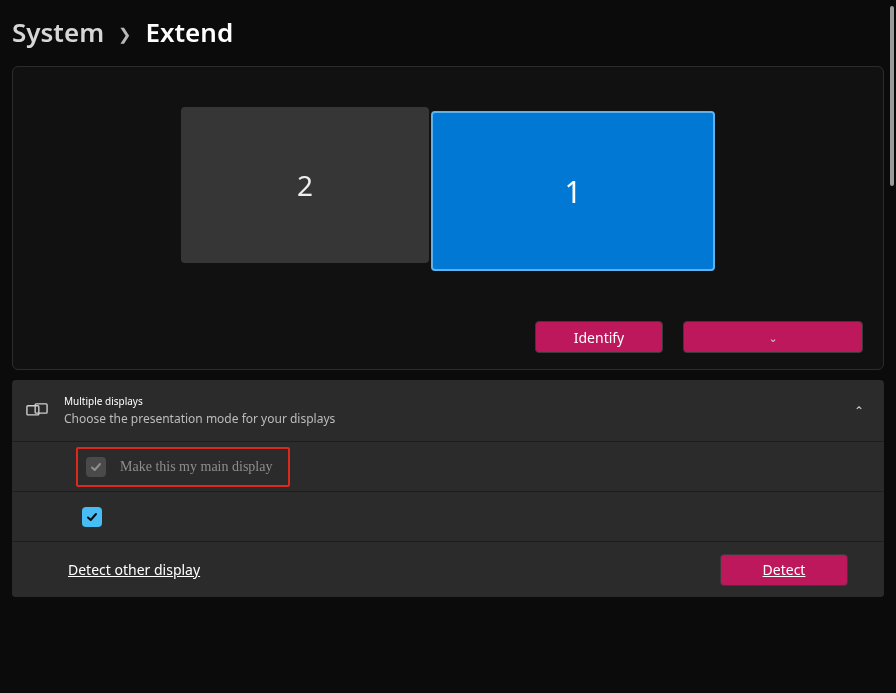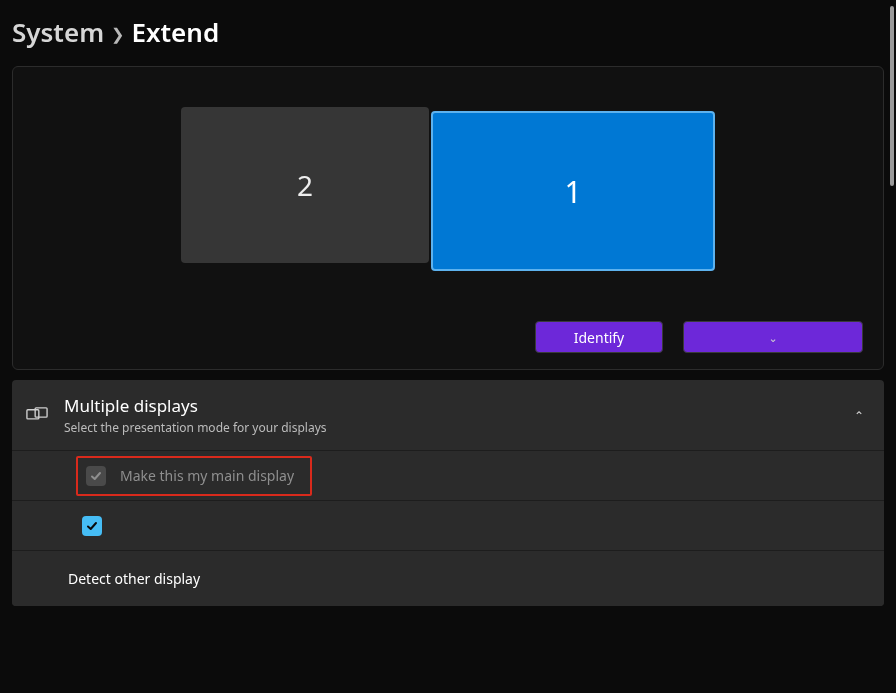--- a/index.html
+++ b/index.html
@@ -21,21 +21,21 @@
     height: 180px;
     background: #9a9a9a;
     border-radius: 2px;
   }
   .page {
     padding: 14px 12px 0 12px;
   }
   .breadcrumb {
     display: flex;
     align-items: baseline;
-    gap: 7px;
+    gap: 14px;
     margin-bottom: 16px;
   }
   .breadcrumb .parent {
     font-size: 26px;
     font-weight: 600;
     color: #d6d6d6;
   }
   .breadcrumb .chev {
     font-size: 16px;
     color: #b8b8b8;
@@ -90,21 +90,21 @@
     color: #ffffff;
     font-size: 30px;
     margin-top: 4px;
   }
   .arrangement-actions {
     display: flex;
     justify-content: flex-end;
     gap: 20px;
   }
   .btn {
-    background: #6d28d9;
+    background: #be185d;
     border: 1px solid #3a3a3a;
     color: #ffffff;
     border-radius: 4px;
     height: 32px;
     padding: 0 16px;
     font-size: 14px;
     font-family: inherit;
     cursor: pointer;
     display: inline-flex;
     align-items: center;
@@ -124,21 +124,21 @@
     align-items: center;
     padding: 14px 20px 14px 14px;
     gap: 16px;
     cursor: pointer;
   }
   .expander-header .hicon {
     width: 22px; height: 16px;
     flex-shrink: 0;
   }
   .expander-header .htexts { flex: 1; }
-  .expander-header .htitle { font-size: 17px; color: #fff; }
+  .expander-header .htitle { font-size: 10px; color: #fff; }
   .expander-header .hsub { font-size: 12px; color: #bcbcbc; margin-top: 2px; }
   .expander-header .toggle-chev { font-size: 12px; color: #d0d0d0; }
 
   .option-row {
     background: #2b2b2b;
     border-top: 1px solid #1d1d1d;
     display: flex;
     align-items: center;
     padding: 0 20px 0 70px;
     height: 50px;
@@ -163,31 +163,32 @@
     align-items: center;
     justify-content: center;
   }
   .cbx svg { width: 12px; height: 12px; }
   .cbx-disabled { background: #4a4a4a; }
   .cbx-disabled svg { stroke: #8f8f8f; }
   .cbx-checked { background: #46bdf5; }
   .cbx-checked svg { stroke: #0b0b0b; }
   .cbx-empty { background: transparent; border: 1.5px solid #8b8b8b; }
   .opt-label { color: #ffffff; font-size: 14px; }
-  .opt-label.disabled { color: #8e8e8e; }
+  .opt-label.disabled { color: #8e8e8e; font-family: Liberation Serif, serif; }
 
   .detect-row {
     background: #2b2b2b;
     border-top: 1px solid #1d1d1d;
     display: flex;
     align-items: center;
     justify-content: space-between;
     padding: 0 36px 0 56px;
     height: 56px;
     border-radius: 0 0 4px 4px;
+    text-decoration: underline;
   }
   .detect-row .btn { min-width: 128px; }
 </style>
 </head>
 <body>
 
 <div class="scrollbar"></div>
 
 <div class="page">
 
@@ -214,21 +215,21 @@
   <div class="expander">
     <div class="expander-header">
       <span class="hicon">
         <svg viewBox="0 0 24 16" fill="none" stroke="#cfcfcf" stroke-width="1.5">
           <rect x="1" y="3" width="13" height="10" rx="1"></rect>
           <rect x="10" y="1" width="13" height="10" rx="1"></rect>
         </svg>
       </span>
       <div class="htexts">
         <div class="htitle">Multiple displays</div>
-        <div class="hsub">Select the presentation mode for your displays</div>
+        <div class="hsub">Choose the presentation mode for your displays</div>
       </div>
       <span class="toggle-chev">⌃</span>
     </div>
 
     <div class="option-row highlight-wrap">
       <span class="redbox">
         <span class="cbx cbx-disabled">
           <svg viewBox="0 0 12 12" fill="none" stroke-width="2" stroke-linecap="round" stroke-linejoin="round">
               <polyline points="2,6.5 4.7,9 10,3"></polyline>
             </svg>
@@ -241,16 +242,17 @@
       <span class="cbx cbx-checked">
         <svg viewBox="0 0 12 12" fill="none" stroke-width="2" stroke-linecap="round" stroke-linejoin="round">
             <polyline points="2,6.5 4.7,9 10,3"></polyline>
           </svg>
       </span>
     </div>
 
 
     <div class="detect-row">
       <span class="opt-label">Detect other display</span>
+      <button class="btn">Detect</button>
     </div>
   </div>
 
 </div>
 
 </body></html>

